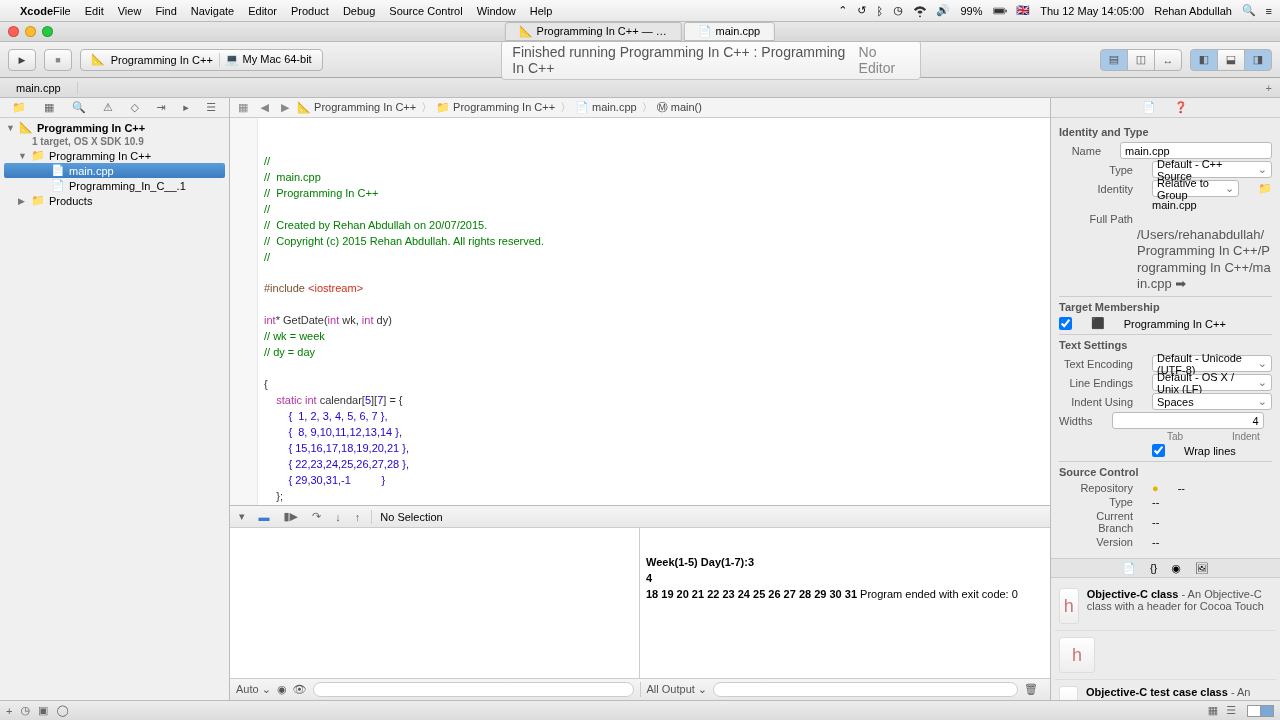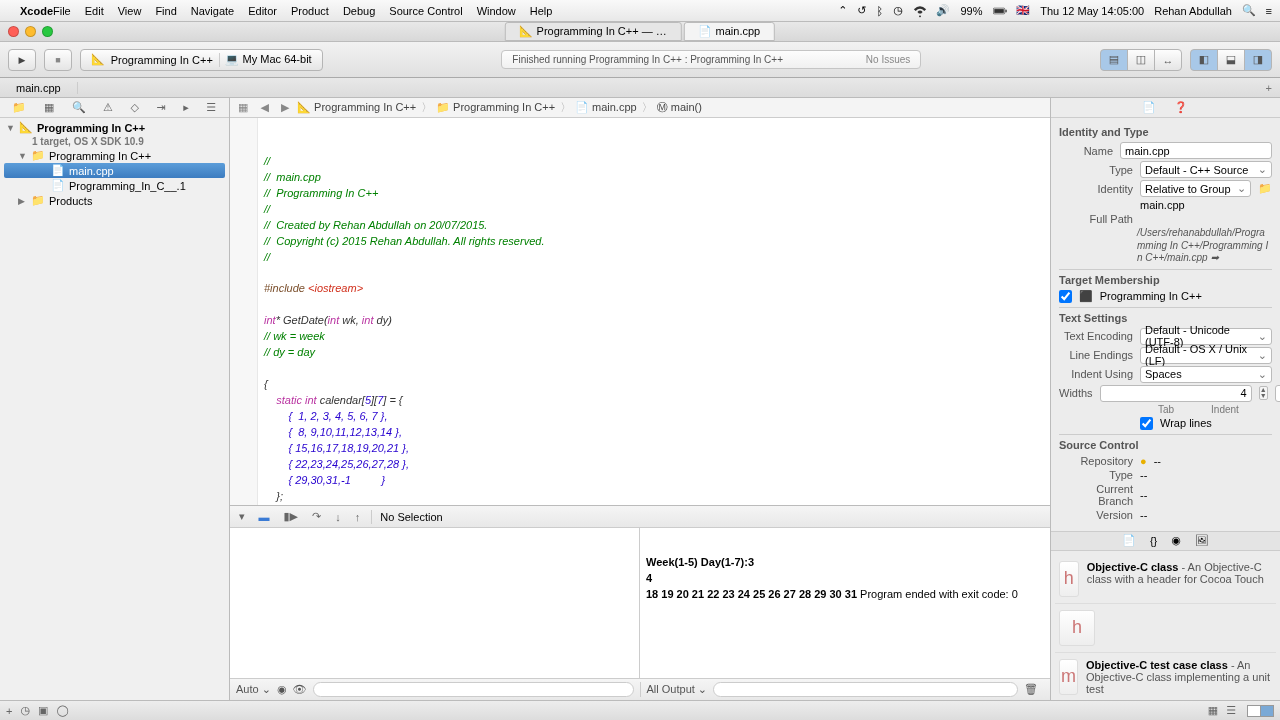--- a/index.html
+++ b/index.html
@@ -23,21 +23,21 @@
 .win-title .tab { background: #e6e6e6; border: 1px solid #bbb; border-radius: 3px 3px 0 0; padding: 2px 14px; margin: 0 1px; font-size: 11px; }
 .win-title .tab.active { background: #f4f4f4; }
 
 
 .toolbar { height: 36px; background: linear-gradient(#f2f2f2,#e0e0e0); border-bottom: 1px solid #aaa; display: flex; align-items: center; padding: 0 8px; gap: 8px; }
 .tb-btn { width: 28px; height: 22px; background: linear-gradient(#fdfdfd,#e5e5e5); border: 1px solid #b5b5b5; border-radius: 4px; display: flex; align-items: center; justify-content: center; font-size: 11px; color:#555; }
 .tb-btn.play::before { content: "▶"; color: #444; font-size: 9px; }
 .tb-btn.stop::before { content: "■"; color: #888; font-size: 9px; }
 .scheme { background: linear-gradient(#fdfdfd,#e5e5e5); border: 1px solid #b5b5b5; border-radius: 4px; padding: 3px 10px; display: flex; align-items: center; gap: 6px; font-size: 11px; }
 .scheme .sep { width: 1px; height: 14px; background: #ccc; }
-.activity { flex: 1; max-width: 420px; margin: 0 auto; background: linear-gradient(#fdfdfd,#f0f0f0); border: 1px solid #c5c5c5; border-radius: 4px; padding: 3px 10px; display: flex; align-items: center; gap: 10px; font-size: 10px; color:#555;}
+.activity { flex: 1; max-width: 420px; margin: 0 auto; background: linear-gradient(#fdfdfd,#f0f0f0); border: 1px solid #c5c5c5; border-radius: 4px; padding: 3px 10px; display: flex; align-items: center; gap: 10px; font-size: 14px; color:#555;}
 .activity .issues { margin-left: auto; color:#888;}
 .tb-group { display: flex; gap: 0; }
 .tb-group .tb-btn { border-radius: 0; margin-left: -1px; }
 .tb-group .tb-btn:first-child { border-radius: 4px 0 0 4px; margin-left: 0; }
 .tb-group .tb-btn:last-child { border-radius: 0 4px 4px 0; }
 .tb-group .tb-btn.active { background: #a8c8e8; }
 
 
 .subtab { height: 20px; background: linear-gradient(#e8e8e8,#dcdcdc); border-bottom: 1px solid #bbb; display: flex; align-items: center; font-size: 11px; }
 .subtab .file { padding: 0 16px; border-right: 1px solid #ccc; }
@@ -56,21 +56,21 @@
 .tree-row .icon { width: 14px; text-align: center; }
 .tree-row.l0 { font-weight: bold; }
 .tree-row.l0b { font-weight: bold; color: #777; font-size: 10px; padding-left: 28px;}
 .tree-row.l1 { padding-left: 14px; }
 .tree-row.l2 { padding-left: 34px; }
 
 .editor { flex: 1; display: flex; flex-direction: column; background: white; min-width: 0;}
 .jump-bar { height: 20px; border-bottom: 1px solid #ccc; display: flex; align-items: center; padding: 0 4px; gap: 4px; font-size: 11px; color: #444; background: #f4f4f4;}
 .jump-bar .crumb::after { content: " 〉"; color:#aaa; margin-left: 2px;}
 .jump-bar .jb-btn { padding: 0 4px; color:#888;}
-.code { flex: 1; font-family: Menlo, Monaco, monospace; font-size: 11px; line-height: 1.45; padding: 4px 0 4px 10px; white-space: pre; color: #333; overflow: hidden; position: relative; font-style: italic;}
+.code { flex: 1; font-family: Menlo, Monaco, monospace; font-size: 11px; line-height: 1.45; padding: 4px 0 4px 10px; white-space: pre; color: #333; overflow: hidden; position: relative;}
 .gutter-stripe { position: absolute; left: 0; top: 0; bottom: 0; width: 28px; background: #f7f7f7; border-right: 1px solid #e8e8e8;}
 .code pre { position: relative; padding-left: 24px;}
 .c-comment { color: #008000; }
 .c-keyword { color: #b933a1; }
 .c-type { color: #b933a1; }
 .c-pp { color: #7a4e2b; }
 .c-ppid { color: #d12f1b; }
 .c-num { color: #2600cf; }
 .cursor-caret { display: inline-block; width: 1px; height: 12px; background: #000;}
 
@@ -85,26 +85,26 @@
 .debug-foot .left, .debug-foot .right { flex: 1; display: flex; align-items: center; padding: 0 6px; gap: 6px; font-size: 11px; color: #555;}
 .debug-foot .right { border-left: 1px solid #ccc;}
 .debug-foot .search { flex: 1; height: 15px; border: 1px solid #ccc; border-radius: 8px; background: white; }
 
 .inspector { width: 230px; background: #ececec; border-left: 1px solid #bbb; display: flex; flex-direction: column; font-size: 11px; }
 .insp-tabs { height: 20px; border-bottom: 1px solid #ccc; display: flex; align-items: center; justify-content: center; gap: 18px;}
 .insp-tabs span { color: #888; }
 .insp-tabs span.active { color: #333; }
 .insp-section { padding: 4px 8px 8px; }
 .insp-title { font-weight: bold; color: #555; margin: 4px 0 4px; }
-.insp-row { display: flex; align-items: center; margin: 2px 0; gap: 7px;}
+.insp-row { display: flex; align-items: center; margin: 2px 0; gap: 19px;}
 .insp-row label { width: 74px; text-align: right; color: #555; }
 .insp-row input[type=text], .insp-row select, .insp-row .select-like { flex: 1; height: 17px; border: 1px solid #bbb; border-radius: 3px; background: white; font-size: 11px; padding: 0 4px;}
 .insp-row .select-like { display: flex; align-items: center; justify-content: space-between;}
 .insp-row .select-like::after { content: "⌄"; color:#777;}
-.fullpath { color: #555; font-size: 10px; line-height: 1.25; margin-left: 78px; word-break: break-all; font-style: italic;}
+.fullpath { color: #555; font-size: 13px; line-height: 1.25; margin-left: 78px; word-break: break-all;}
 .divider { height: 1px; background: #ccc; margin: 4px 0;}
 .lib-tabs { height: 20px; border-top: 1px solid #ccc; border-bottom: 1px solid #ccc; display: flex; align-items: center; justify-content: center; gap: 14px; background: #e4e4e4;}
 .lib { flex: 1; overflow: auto; padding: 4px;}
 .lib-item { display: flex; gap: 8px; padding: 6px 4px; border-bottom: 1px solid #ddd;}
 .lib-icon { width: 36px; height: 36px; background: linear-gradient(#fff,#eee); border: 1px solid #ddd; border-radius: 3px; display:flex;align-items:center;justify-content:center;font-size:18px;color:#c77;}
 .lib-text .t1 { font-weight: bold; display: inline;}
 .lib-text .t2 { color: #555; }
 
 
 .bottombar { height: 20px; background: linear-gradient(#ededed,#dcdcdc); border-top: 1px solid #bbb; display: flex; align-items: center; padding: 0 6px; gap: 8px; font-size: 11px; color: #666;}
@@ -174,21 +174,21 @@
   <div class="tb-btn play"></div>
   <div class="tb-btn stop"></div>
   <div class="scheme">
     <span>📐</span>
     <span>Programming In C++</span>
     <span class="sep"></span>
     <span>💻 <span>My Mac 64-bit</span></span>
   </div>
   <div class="activity">
     <span>Finished running Programming In C++ : Programming In C++</span>
-    <span class="issues">No Issues</span>
+    <span class="issues">No Editor</span>
   </div>
   <div class="tb-group">
     <div class="tb-btn active">▤</div>
     <div class="tb-btn">◫</div>
     <div class="tb-btn">↔</div>
   </div>
   <div class="tb-group">
     <div class="tb-btn active">◧</div>
     <div class="tb-btn">⬓</div>
     <div class="tb-btn active">◨</div>

